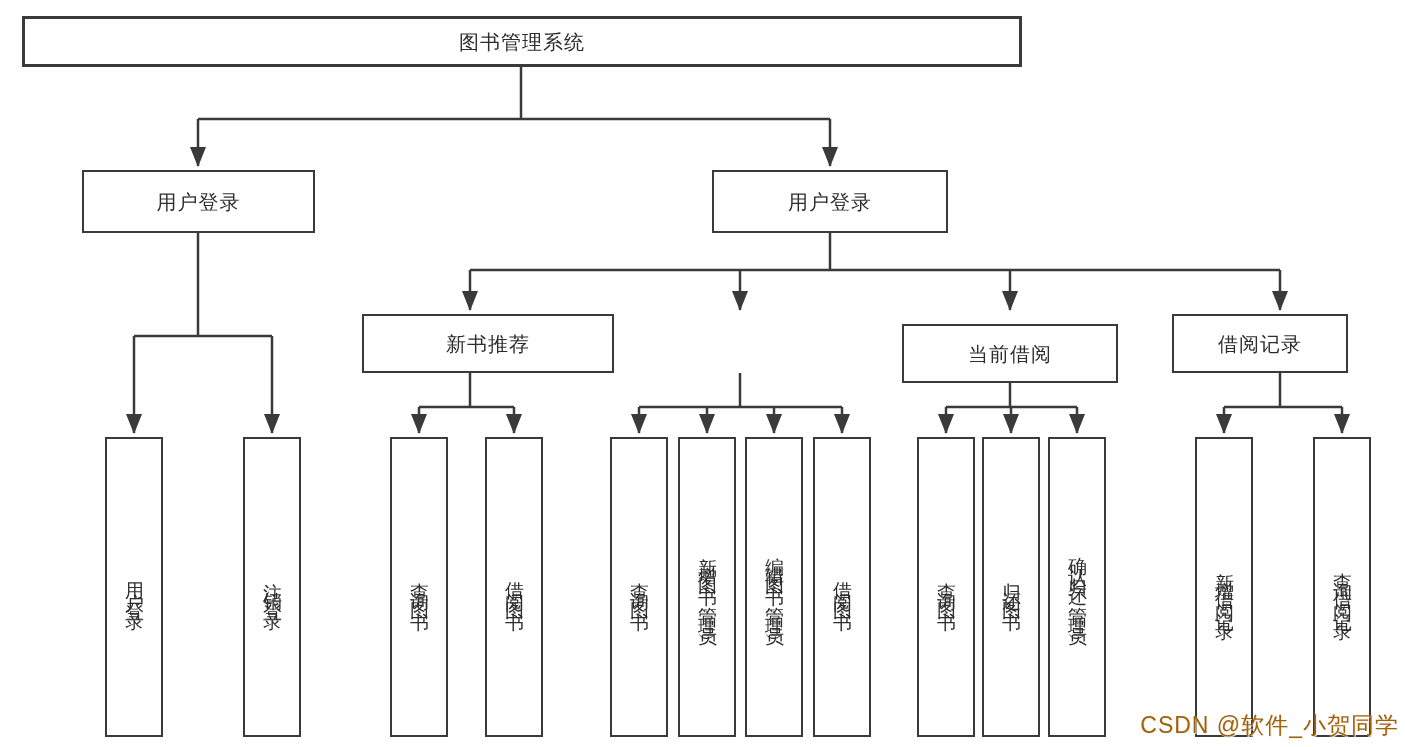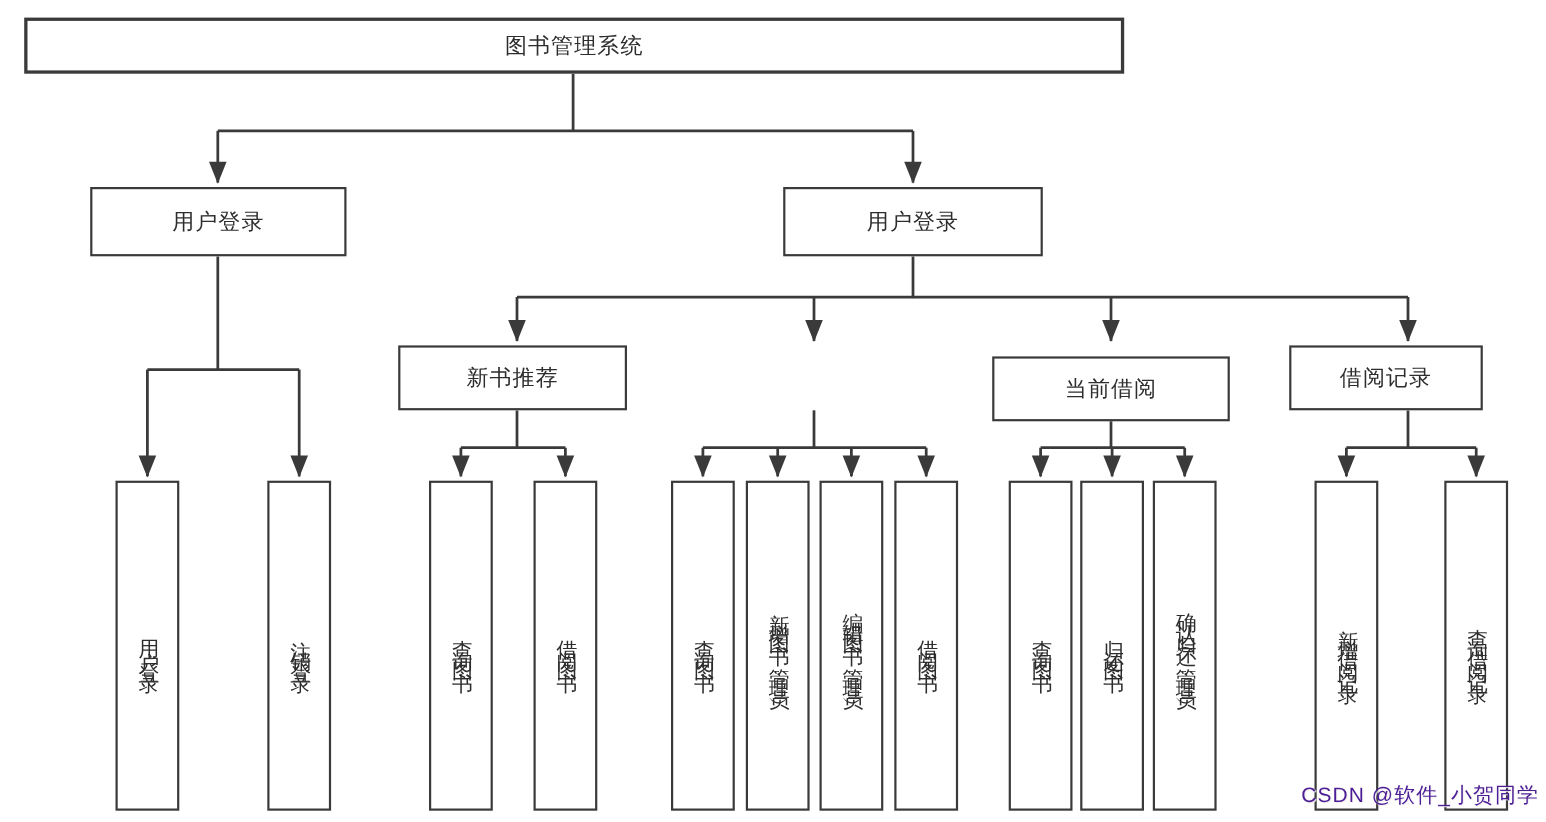--- a/index.html
+++ b/index.html
@@ -14,21 +14,21 @@
     display:flex;align-items:center;justify-content:center;
     font-size:20px;letter-spacing:1px;line-height:1.2;text-align:center;
   }
   .node.root{border-width:3px;}
   .node.v{
     writing-mode:vertical-rl;text-orientation:mixed;
     font-size:19px;letter-spacing:10px;padding:4px 0;
   }
   .watermark{
     position:absolute;right:6px;top:710px;
-    font-size:19px;color:#4c1d95;letter-spacing:1px;
+    font-size:23px;color:#a16207;letter-spacing:1px;
     text-shadow:1px 1px 1px #f0f0f0;white-space:nowrap;
   }
 </style>
 </head>
 <body>
 
 <div id="canvas">
 
   <svg id="wires" viewBox="0 0 1405 747" xmlns="http://www.w3.org/2000/svg">
     <defs>
@@ -75,21 +75,21 @@
       <path d="M1224,407 V433" marker-end="url(#arw)"></path>
       <path d="M1342,407 V433" marker-end="url(#arw)"></path>
     </g>
   </svg>
 
   <div class="node root" style="left:22px;top:16px;width:1000px;height:51px">图书管理系统</div>
 
   <div class="node" style="left:82px;top:170px;width:233px;height:63px">用户登录</div>
   <div class="node" style="left:712px;top:170px;width:236px;height:63px">用户登录</div>
 
-  <div class="node" style="left:362px;top:314px;width:208px;height:59px">新书推荐</div>
+  <div class="node" style="left:362px;top:314px;width:252px;height:59px">新书推荐</div>
   <div class="node" style="left:902px;top:324px;width:216px;height:59px">当前借阅</div>
   <div class="node" style="left:1172px;top:314px;width:176px;height:59px">借阅记录</div>
 
   <div class="node v" style="left:105px;top:437px;width:58px;height:300px">用户登录</div>
   <div class="node v" style="left:243px;top:437px;width:58px;height:300px">注销登录</div>
 
   <div class="node v" style="left:390px;top:437px;width:58px;height:300px">查询图书</div>
   <div class="node v" style="left:485px;top:437px;width:58px;height:300px">借阅图书</div>
 
   <div class="node v" style="left:610px;top:437px;width:58px;height:300px">查询图书</div>

